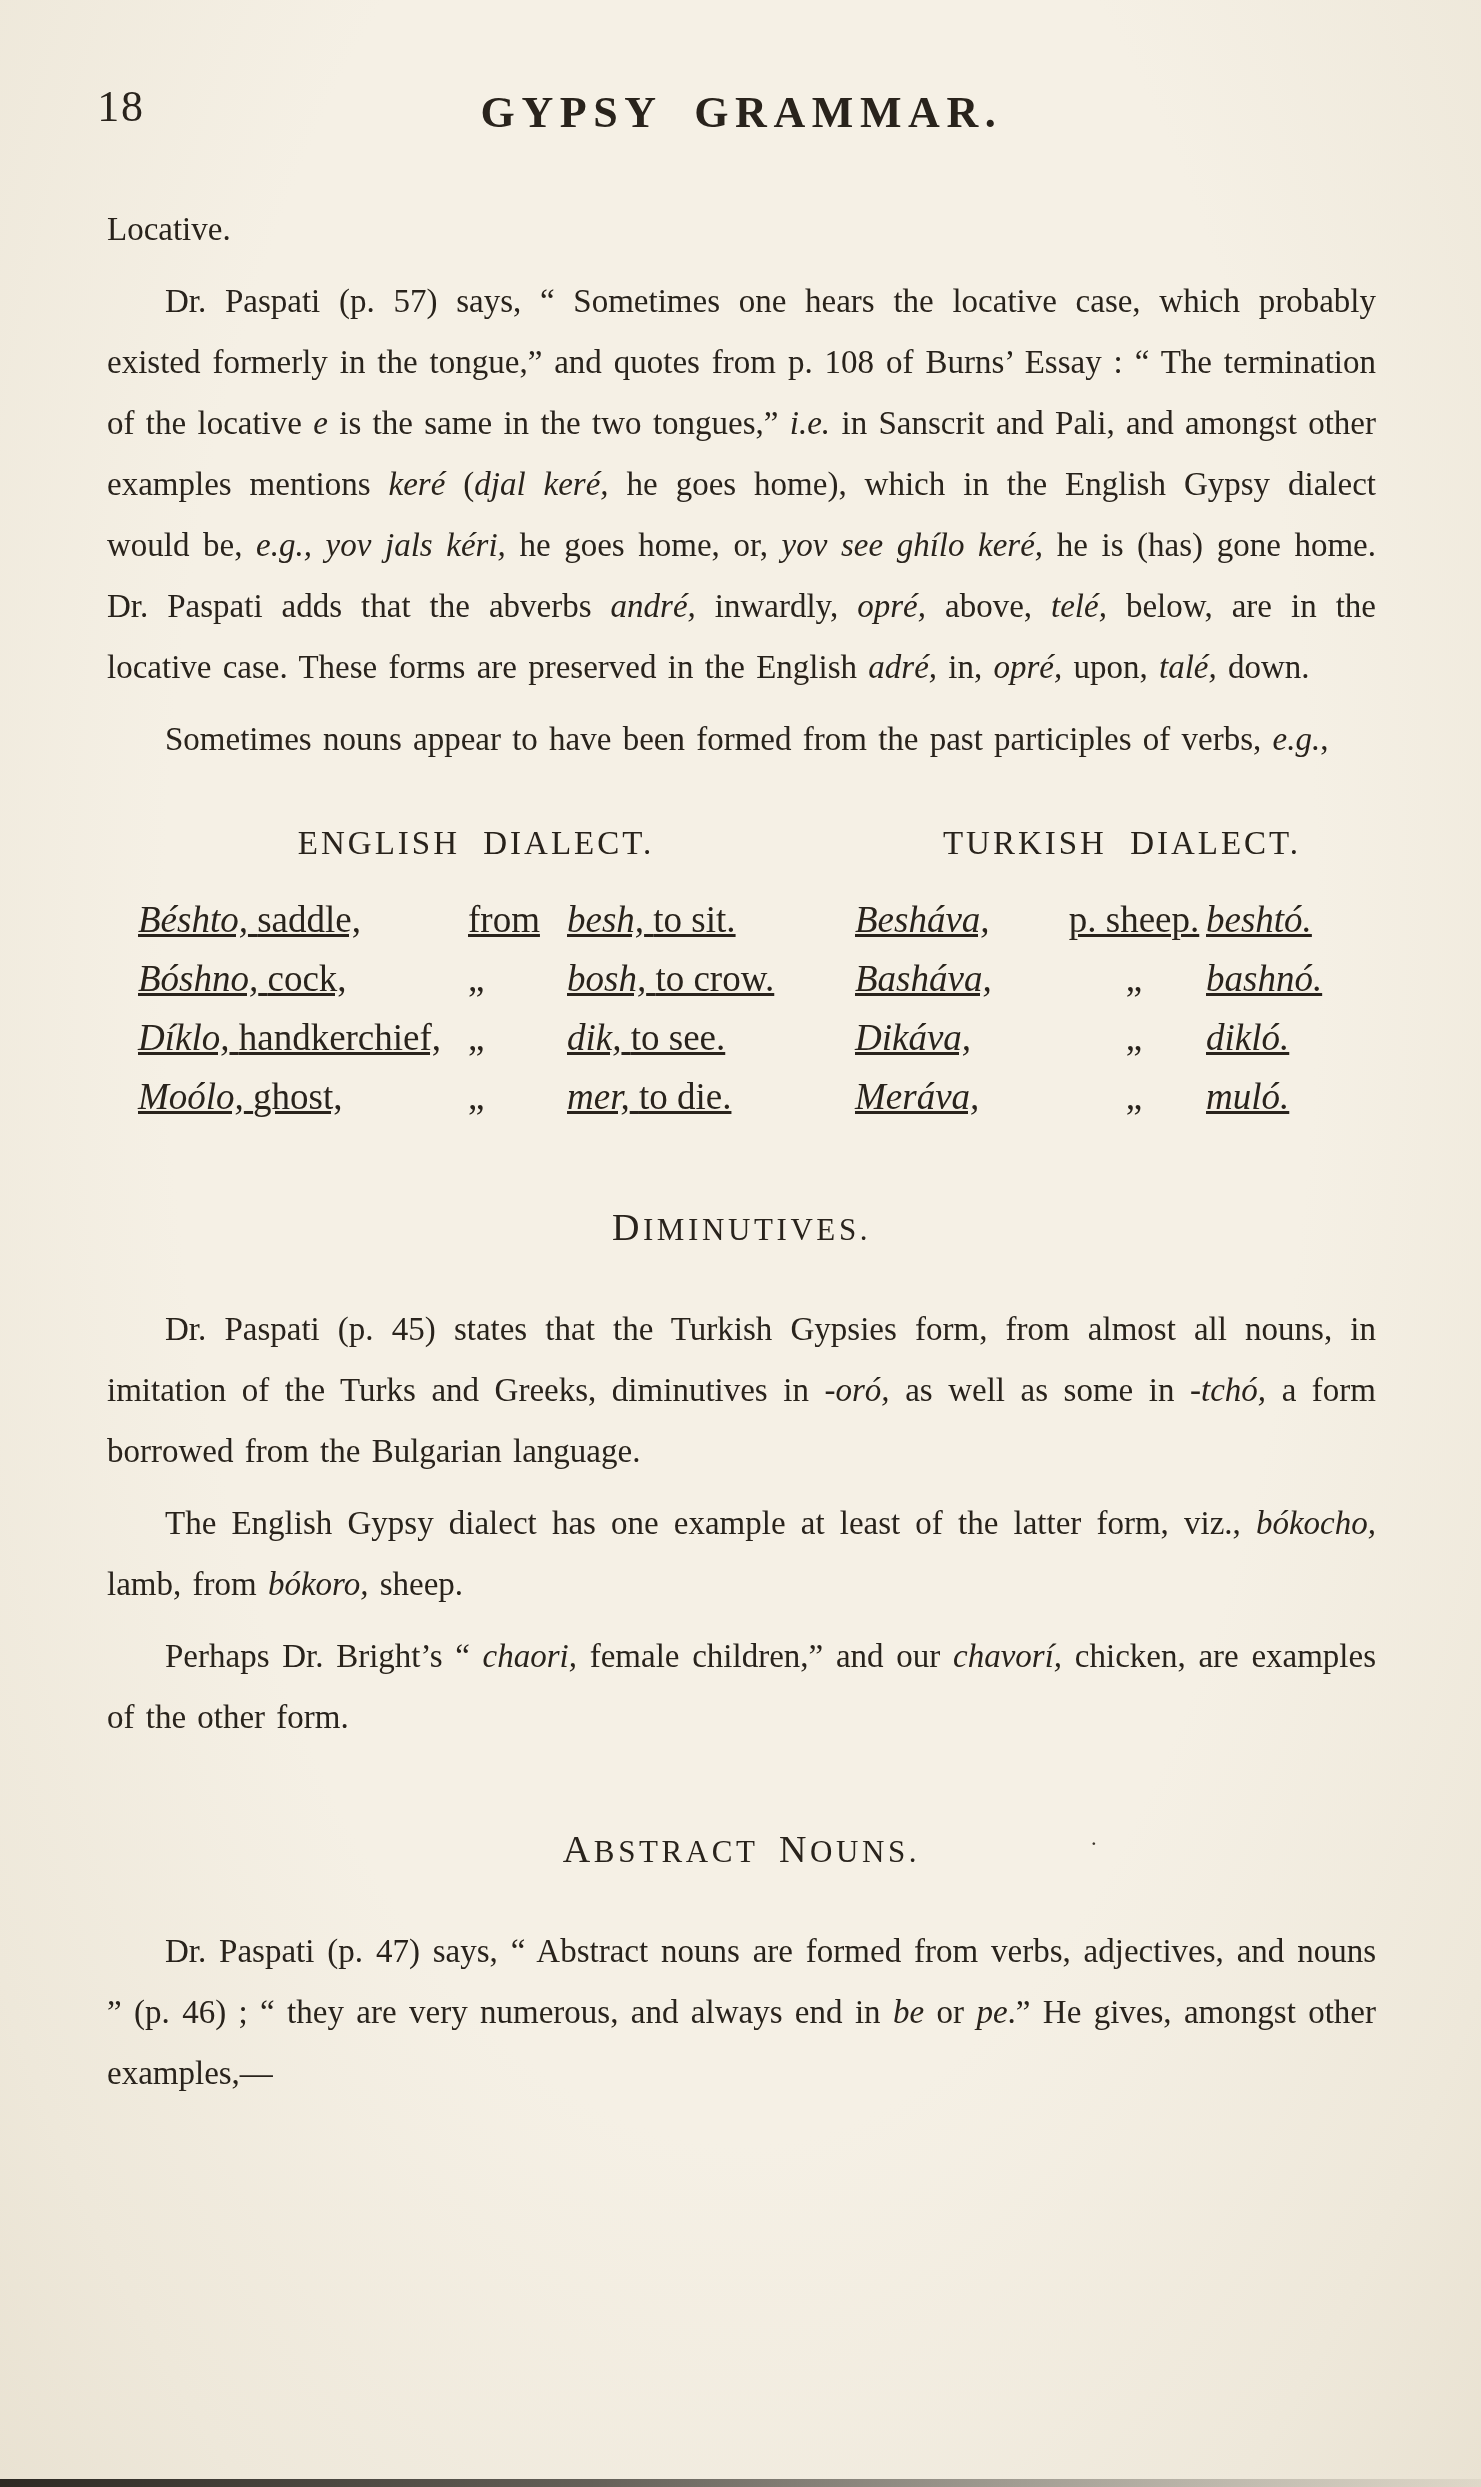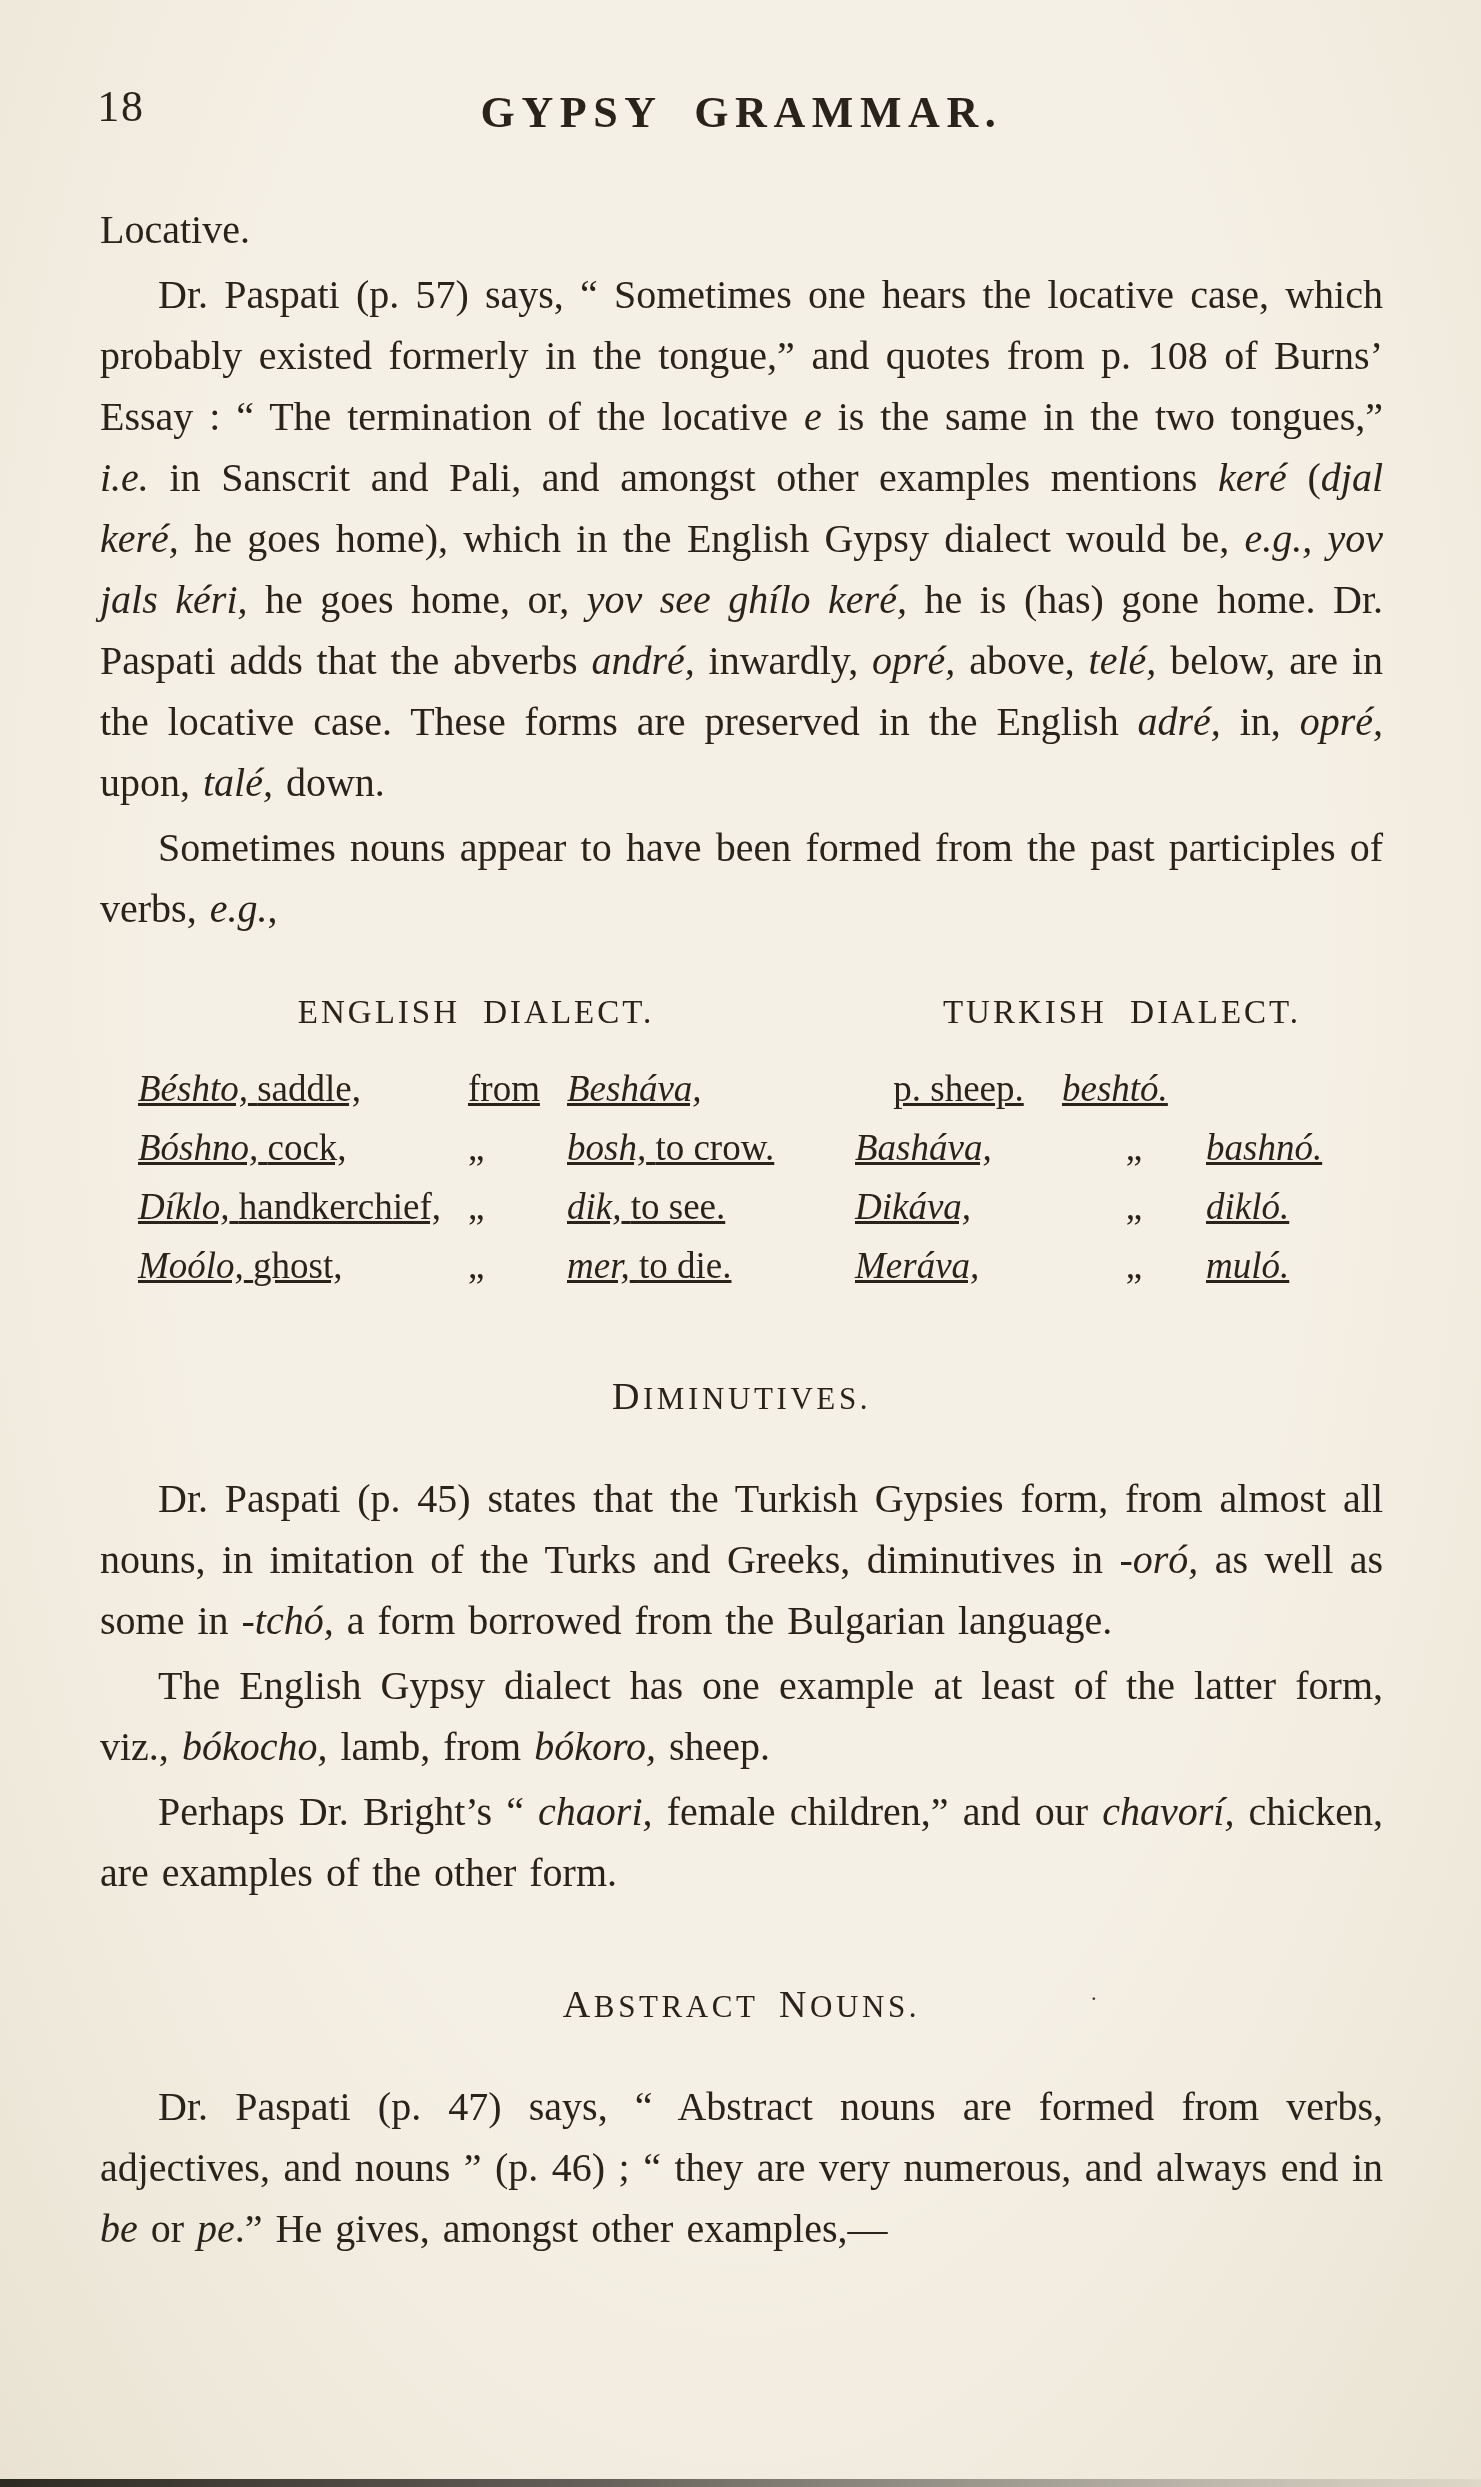--- a/index.html
+++ b/index.html
@@ -21,21 +21,21 @@
   .pagehead { position: relative; height: 55px; margin-bottom: 65px; }
   .page-number { position: absolute; left: 1.2px; top: 2.4px; font-size: 44px; letter-spacing: 1.8px; }
   .running-head {
     position: absolute; left: 0; width: 100%; top: 8.4px;
     text-align: center; font-size: 44px; font-weight: 700;
     letter-spacing: 6.6px; word-spacing: 15.6px;
   }
 
   
   .bodytext p {
-    margin: 4px; font-size: 40px; line-height: 61px;
+    margin: 11px; font-size: 33px; line-height: 61px;
     text-align: justify; word-spacing: 3px;
   }
   .bodytext p.indent { text-indent: 58px; }
   i { font-style: italic; }
 
   
   .ptable { margin-top: 55px; font-size: 37px; }
   .t-headers {
     display: grid; grid-template-columns: 760px 532px;
     margin-bottom: 28px; font-size: 33px; letter-spacing: 3px; word-spacing: 12px;
@@ -81,20 +81,21 @@
 
     <div class="ptable">
       <div class="t-headers">
         <div class="th">ENGLISH DIALECT.</div>
         <div class="th">TURKISH DIALECT.</div>
       </div>
 
       <div class="trow">
         <div class="c1"><i>Béshto,</i> <span>saddle,</span></div>
         <div class="c2">from</div>
+        <div class="c3"><i>besh,</i> <span>to sit.</span></div>
         <div class="c4"><i>Besháva,</i></div>
         <div class="c5">p. sheep.</div>
         <div class="c6"><i>beshtó.</i></div>
       </div>
 
       <div class="trow">
         <div class="c1"><i>Bóshno,</i> <span>cock,</span></div>
         <div class="c2">„</div>
         <div class="c3"><i>bosh,</i> <span>to crow.</span></div>
         <div class="c4"><i>Basháva,</i></div>

